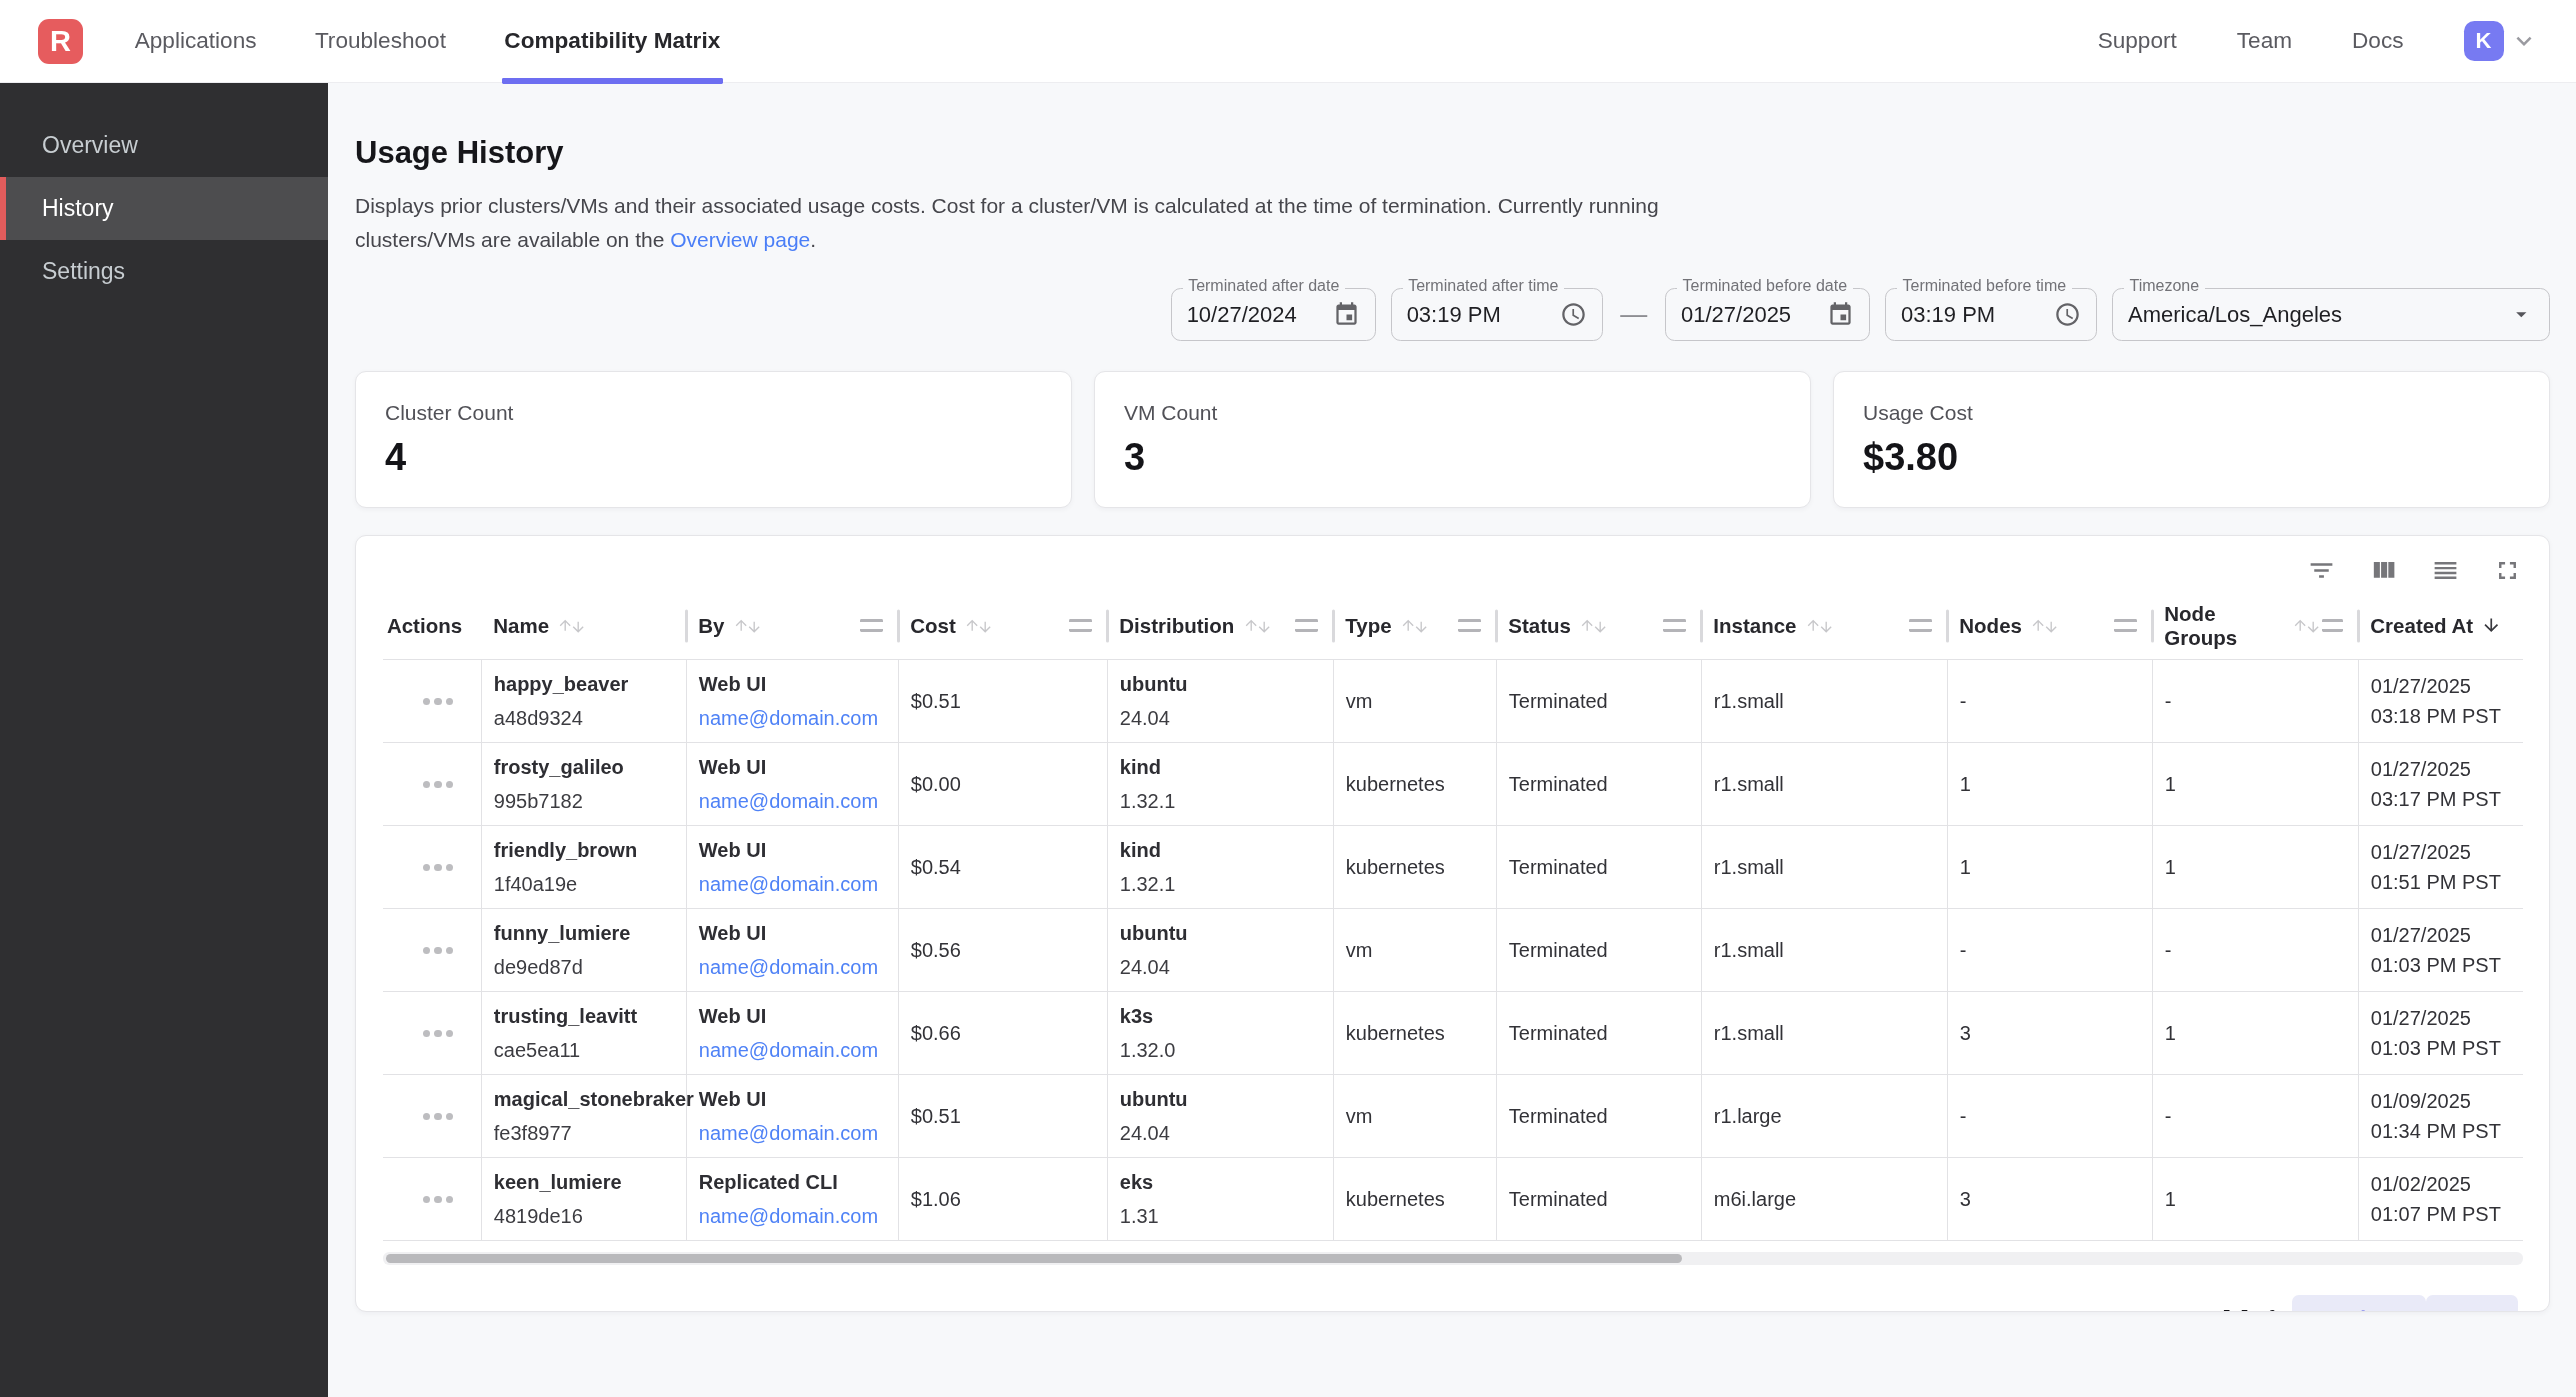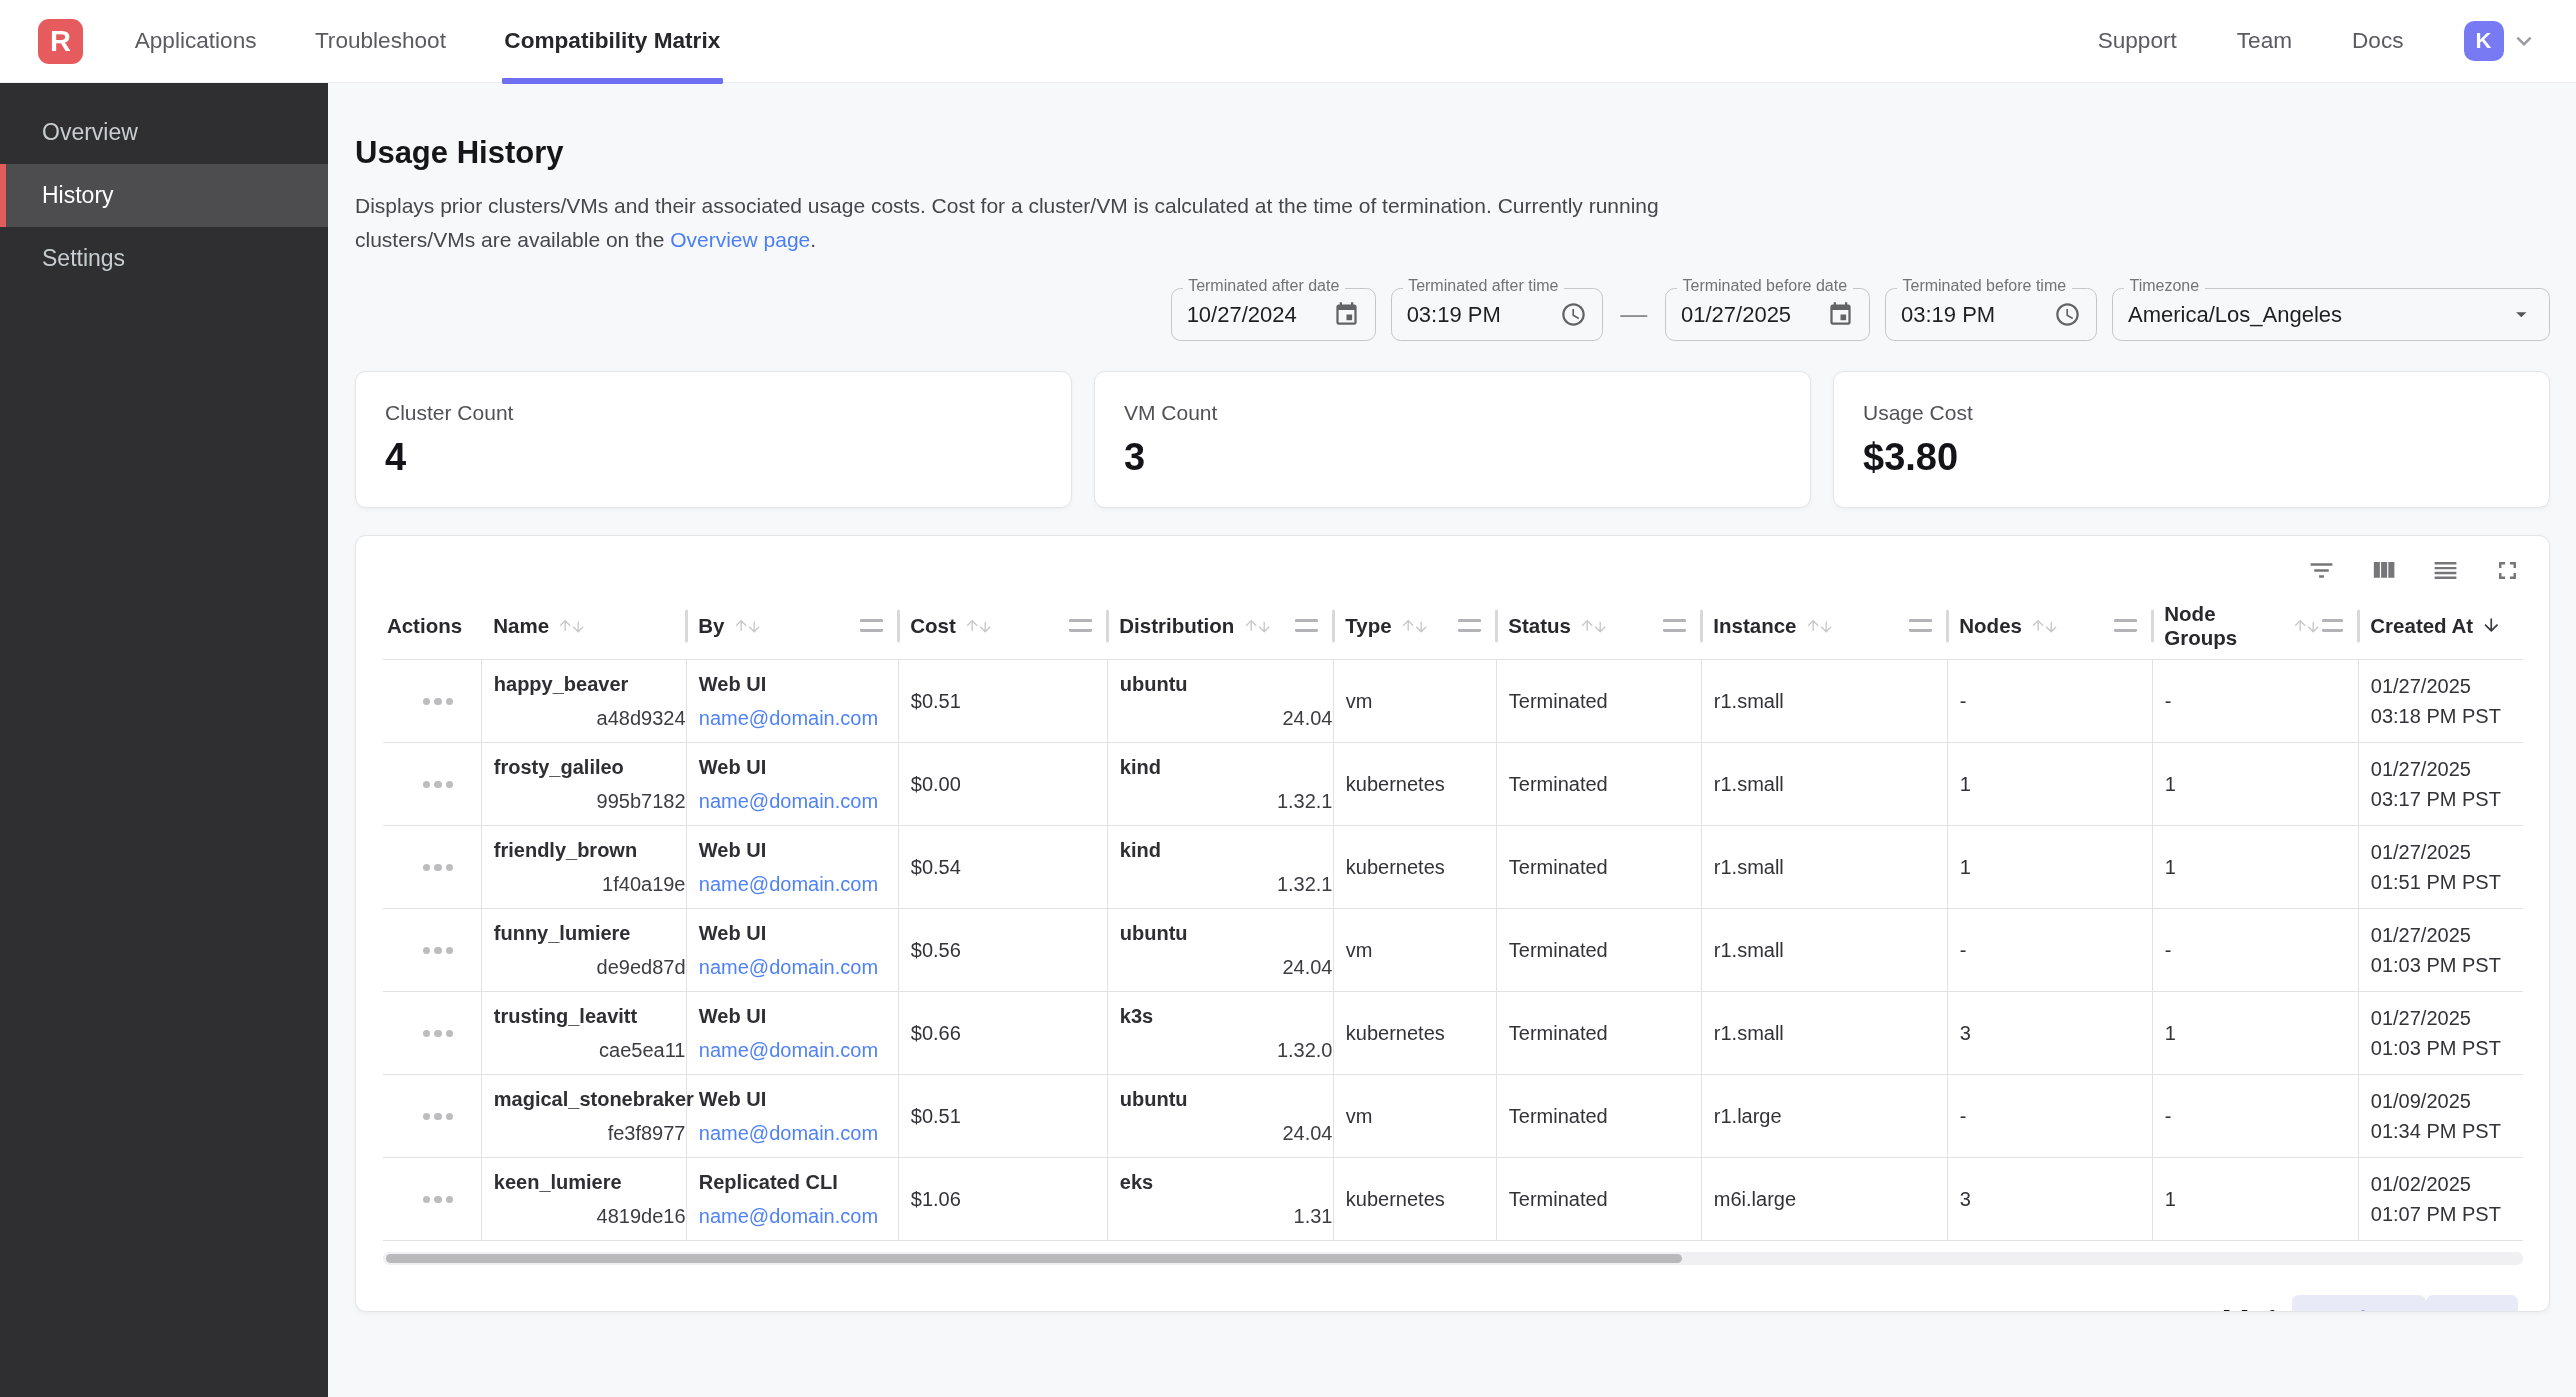--- a/index.html
+++ b/index.html
@@ -17,21 +17,21 @@
   .nav-item.active { color:#27272b; font-weight:700; }
   .nav-item.active .underline { position:absolute; left:0; right:0; bottom:-1.4px; height:5.5px;
               background:#6d6ef1; border-radius:1.4px; }
   .nav-right { margin-left:auto; display:flex; align-items:center; margin-right:37px; }
   .nav-right .nav-link { font-size:22.6px; color:#5a5a60; margin-right:60px; cursor:pointer; }
   .avatar { width:40px; height:40px; border-radius:10.3px; background:#777af2; color:#fff;
             display:flex; align-items:center; justify-content:center; font-size:22px; font-weight:600; }
   .chev { width:30px; height:30px; fill:#9a9aa0; margin-left:5.5px; }
 
   
-  .sidebar { position:absolute; top:69px; left:0; width:332px; bottom:0; background:#2f2f31; padding-top:32px; }
+  .sidebar { position:absolute; top:82px; left:0; width:332px; bottom:0; background:#2f2f31; padding-top:32px; }
   .side-item { height:63px; display:flex; align-items:center; padding-left:42px;
                font-size:23px; color:#c7cdd1; cursor:pointer; }
   .side-item.active { background:#4d4d4f; color:#ffffff; border-left:6.8px solid #e25c5c; padding-left:36px; }
 
   
   .main { position:absolute; top:83px; left:328px; right:0; bottom:0; background:#f7f8fa;
           padding:0 26px 0 27px; }
   .page-title { margin-top:52px; font-size:31px; font-weight:700; color:#16161a; }
   .page-desc { margin-top:18px; font-size:21px; line-height:34px; color:#46464c; }
   .page-desc a { color:#4a7ef7; text-decoration:none; cursor:pointer; }
@@ -74,21 +74,21 @@
   .sorted-desc { width:20.5px; height:20.5px; fill:#3a3a3f; margin-left:8.2px; }
   .handle { margin-left:auto; width:23px; height:12.3px; border-top:3.4px solid #b4b4b8;
             border-bottom:3.4px solid #b4b4b8; border-radius:1.4px; cursor:col-resize; }
 
   .grid tbody td { height:83px; border-top:1.4px solid #e2e2e5; padding-left:12.3px;
                    font-size:20px; color:#323237; vertical-align:middle; }
   .grid tbody td + td { border-left:1.4px solid #e2e2e5; }
   .grid tbody tr:last-child td { border-bottom:1.4px solid #e2e2e5; }
   .two-line { display:flex; flex-direction:column; gap:11px; }
   .strong { font-weight:700; color:#2e2e33; }
-  .sub { color:#3c3c41;text-align:right; }
+  .sub { color:#3c3c41; }
   .email { color:#4f82f6; text-decoration:none; cursor:pointer; }
   .status-txt { color:#75757a; }
   .created { display:flex; flex-direction:column; gap:6.8px; color:#323237; }
   .dots { display:flex; gap:4.1px; justify-content:center; cursor:pointer; }
   .dots i { width:7.5px; height:7.5px; border-radius:50%; background:#bdbdc0; }
   td.actions-cell { padding-left:0; text-align:center; }
 
   .scroll-track { margin-top:11px; width:2140px; height:12.3px; background:#f0f0f2;
                   border-radius:6.2px; position:relative; }
   .scroll-thumb { position:absolute; left:2.7px; top:1.4px; width:1296px; height:9.6px;

